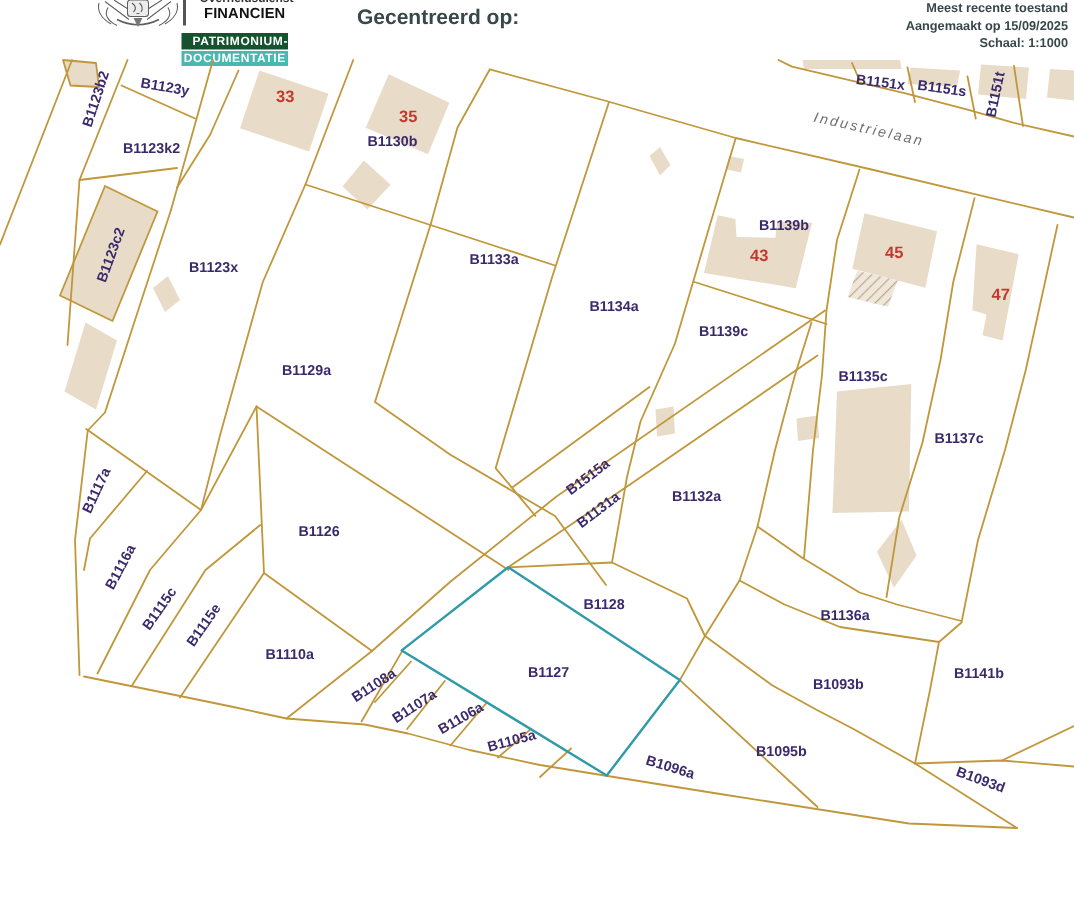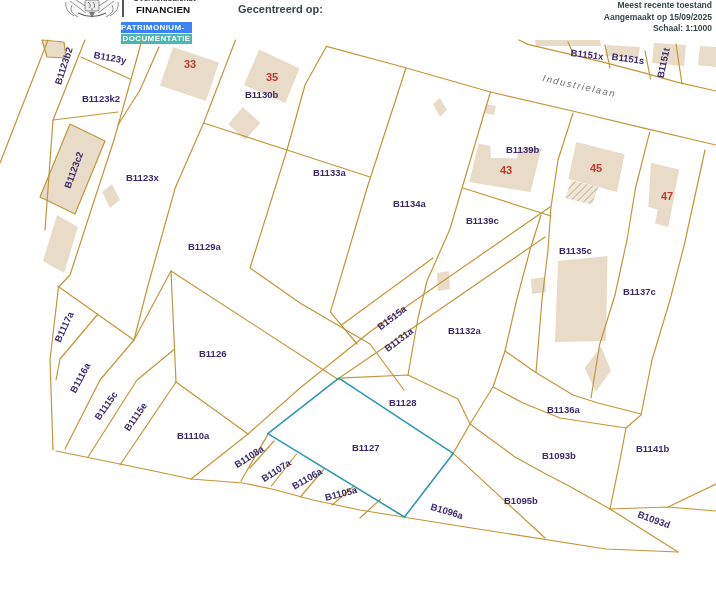--- a/index.html
+++ b/index.html
@@ -24,25 +24,25 @@
   <path d="M16 13 Q30 20 44 13" stroke-width="1.1"></path>
   <path d="M27 12 L33 12 L30 18 Z" fill="#777" stroke="none"></path>
  </g>
 </svg>
 
 <div style="position:absolute;left:122px;top:0;width:2px;height:17px;background:#555"></div>
 
 <div class="hdr" style="left:133px;top:-6px;font-size:8px;color:#333">Overheidsdienst</div>
 <div class="hdr" style="left:136px;top:4px;font-size:9.8px;color:#111;letter-spacing:0.1px">FINANCIEN</div>
 
-<div style="position:absolute;left:121px;top:21.5px;width:71px;height:11px;background:#3b82f6;color:#fff;font-weight:bold;font-size:8px;text-align:left;line-height:11px;letter-spacing:0.4px">PATRIMONIUM-</div>
+<div style="position:absolute;left:121px;top:21.5px;width:71px;height:11px;background:#14532d;color:#fff;font-weight:bold;font-size:8px;text-align:right;line-height:11px;letter-spacing:0.4px">PATRIMONIUM-</div>
 
 <div style="position:absolute;left:121px;top:33.5px;width:71px;height:10.5px;background:#4ab7b0;color:#fff;font-weight:bold;font-size:8px;text-align:center;line-height:10.5px;letter-spacing:0.4px">DOCUMENTATIE</div>
 
-<div class="hdr" style="left:238px;top:3px;font-size:11px">Gecentreerd op:</div>
+<div class="hdr" style="left:238px;top:3px;font-size:14px">Gecentreerd op:</div>
 
 <div class="hdr" style="right:4px;top:0px;font-size:8.5px;position:absolute;text-align:left">Meest recente toestand</div>
 <div class="hdr" style="right:4px;top:11.5px;font-size:8.5px;position:absolute;text-align:center">Aangemaakt op 15/09/2025</div>
 <div class="hdr" style="right:4px;top:23px;font-size:8.5px;position:absolute;text-align:right">Schaal: 1:1000</div>
 
 <svg id="map" style="position:absolute;left:0;top:0" width="716" height="598" viewBox="0 0 716 598">
 <defs>
 <pattern id="hatch" width="5" height="5" patternTransform="rotate(45)" patternUnits="userSpaceOnUse">
  <rect width="5" height="5" fill="#efe7da"></rect>
  <line x1="0" y1="0" x2="0" y2="5" stroke="#b9a98e" stroke-width="1.6"></line>

